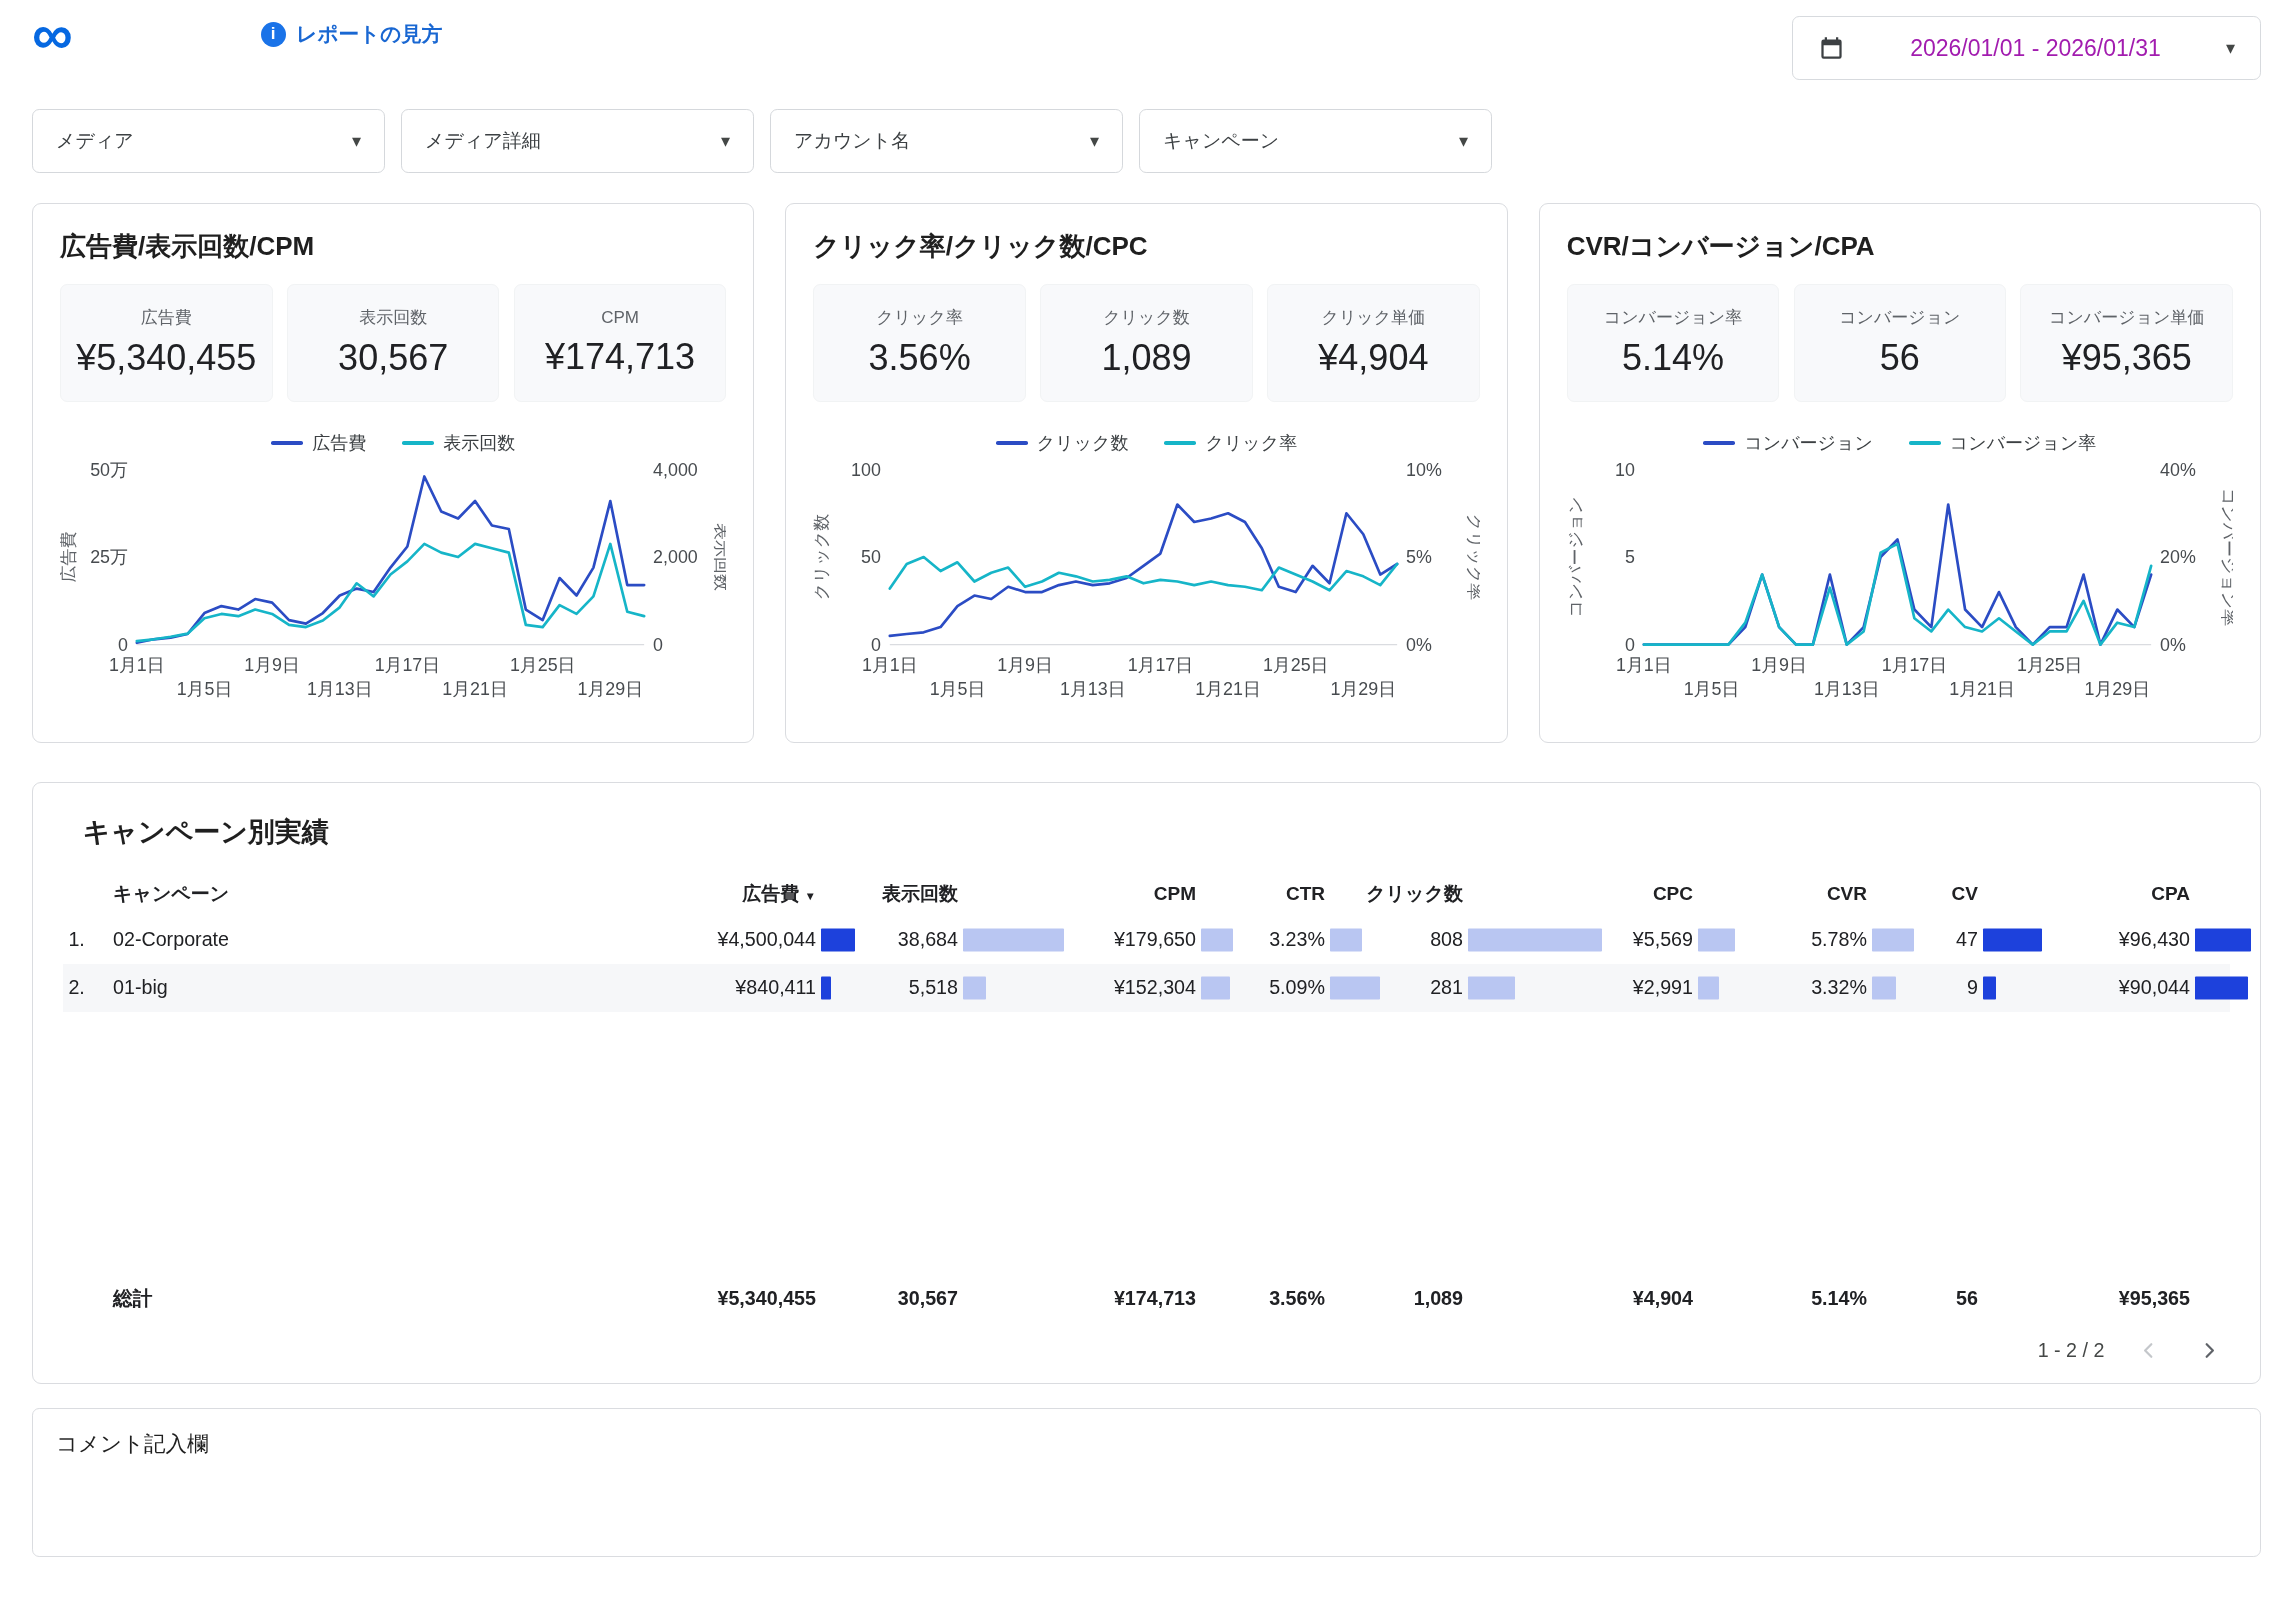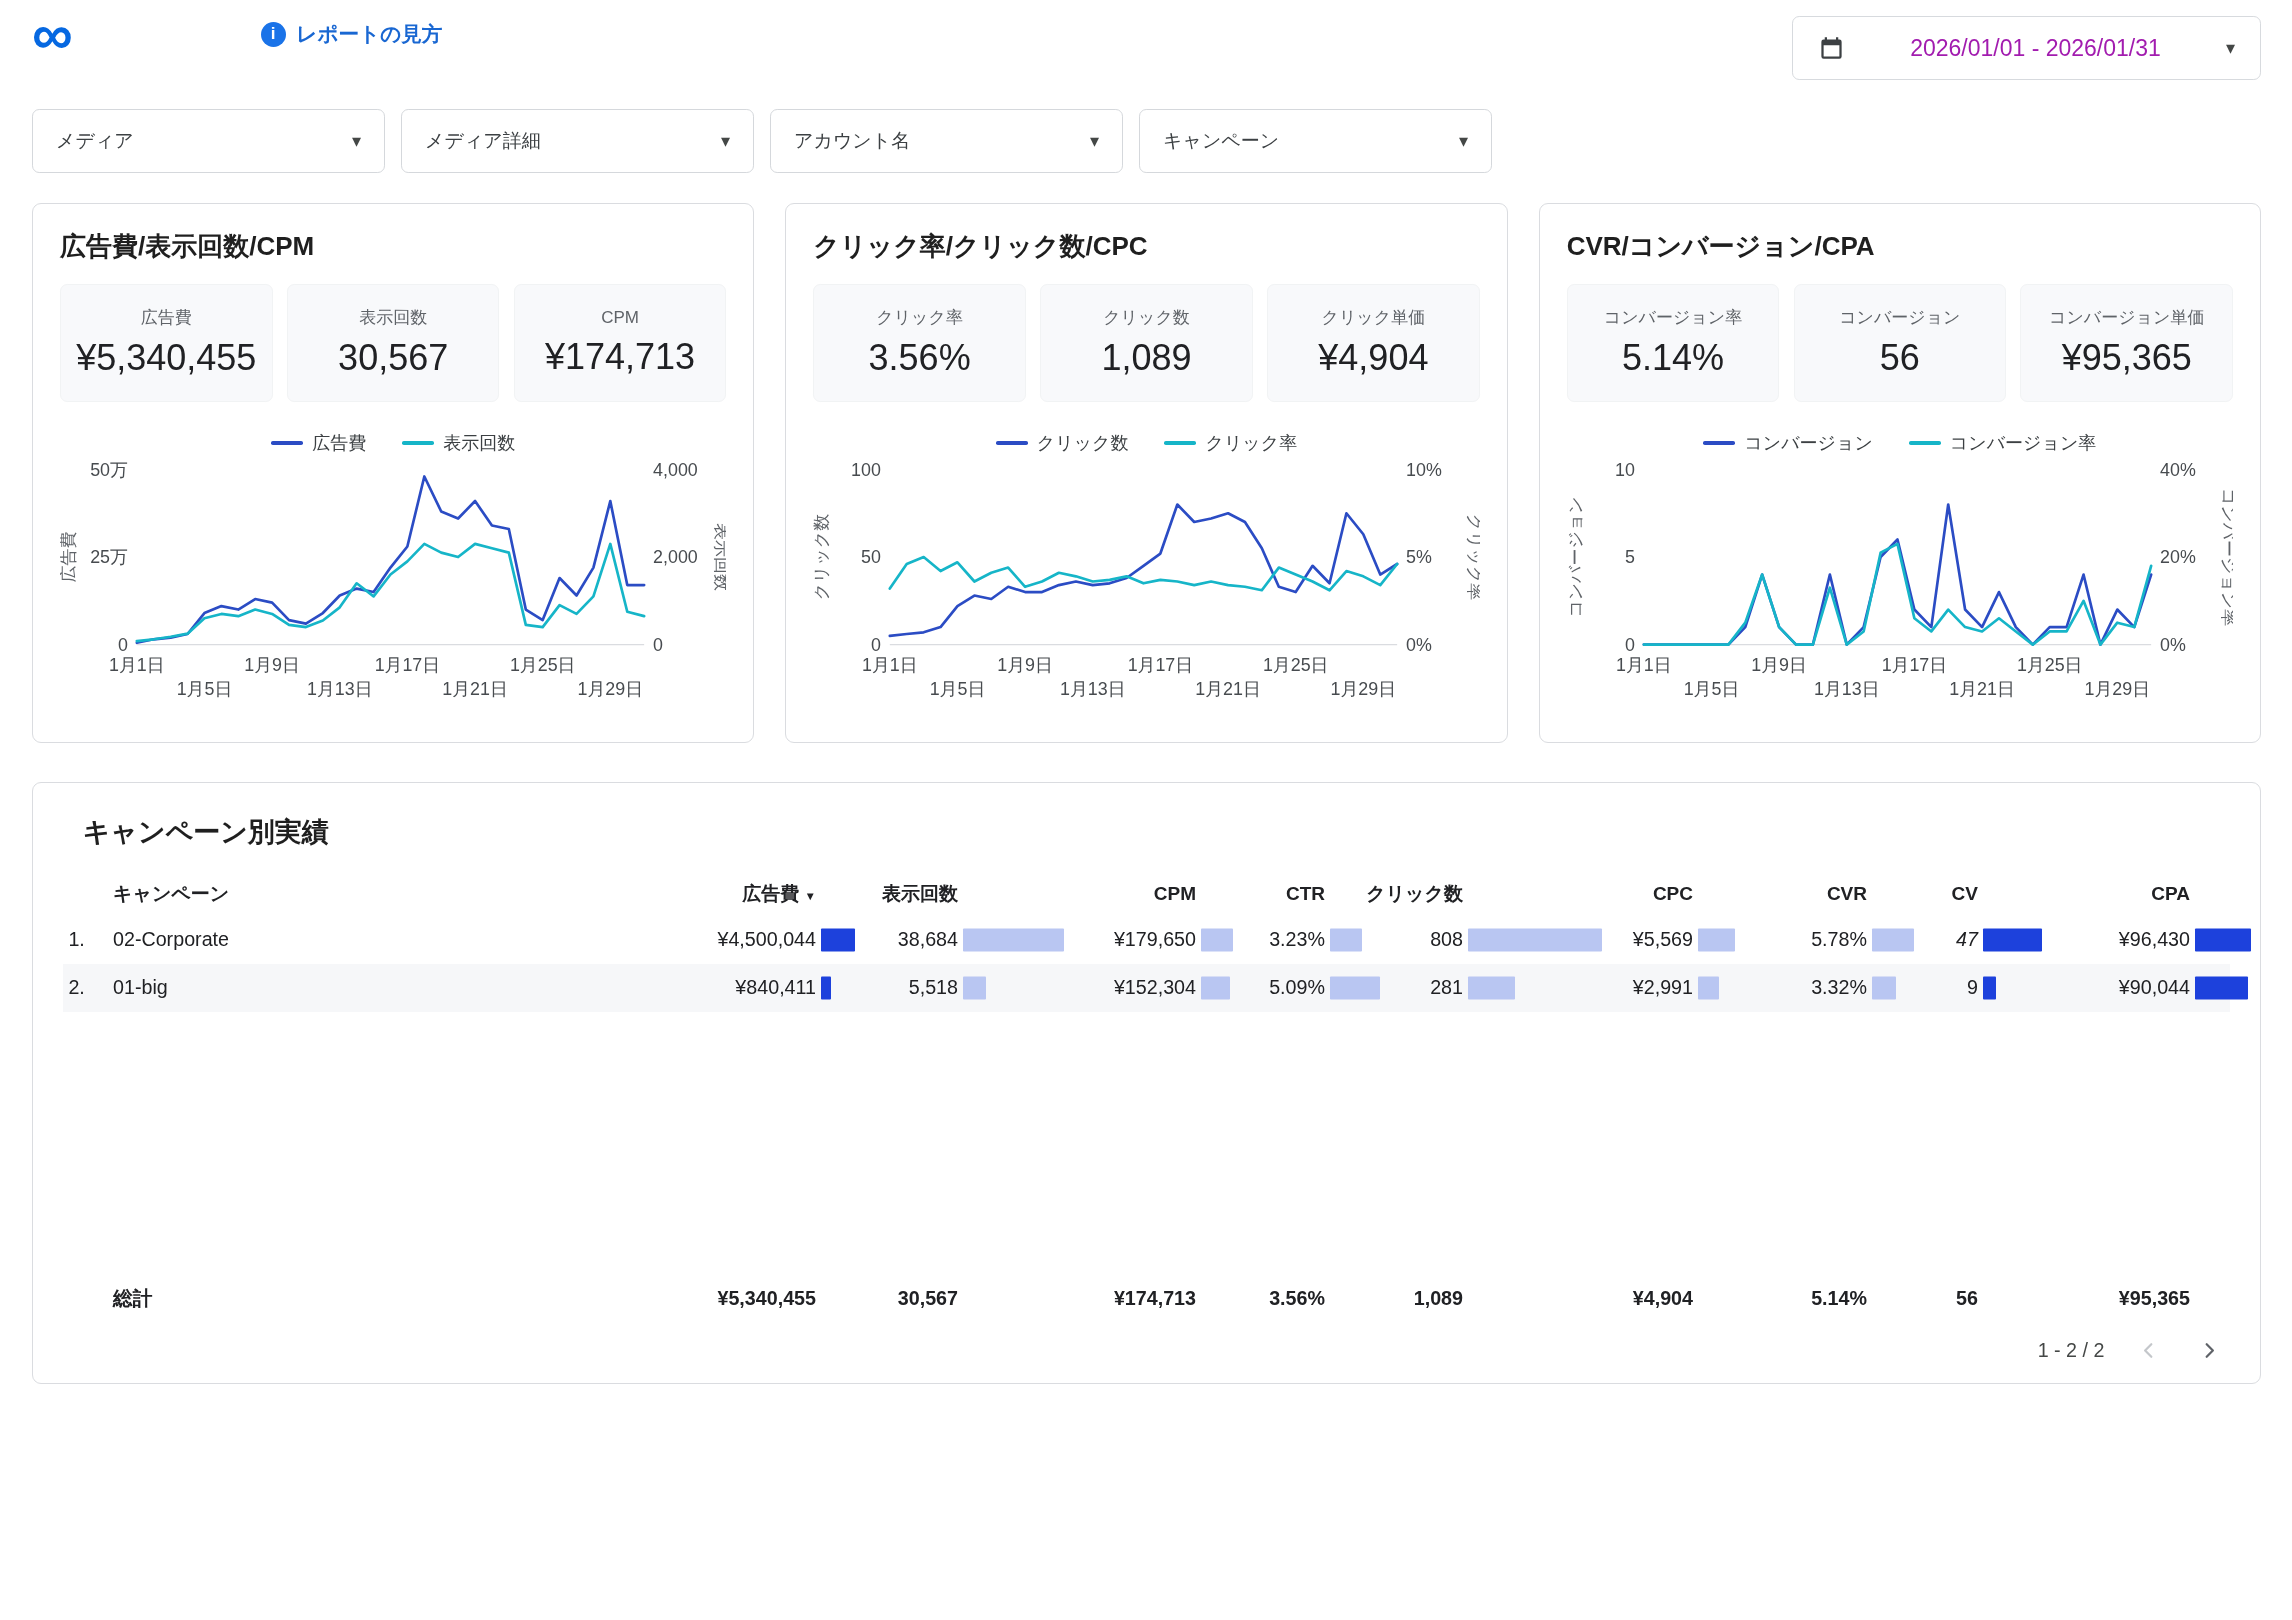--- a/index.html
+++ b/index.html
@@ -340,21 +340,21 @@
               <span class="barzone">
                 <span class="bar" style="width: 37px; background: rgb(185, 198, 242);"></span>
               </span>
             </div>
             <div class="tcell num" style="flex: 0 0 174px;">
               <span class="val">5.78%</span>
               <span class="barzone">
                 <span class="bar" style="width: 42px; background: rgb(185, 198, 242);"></span>
               </span>
             </div>
-            <div class="tcell num" style="flex: 0 0 111px; font-style: italic;">
+            <div class="tcell num" style="flex: 0 0 111px;">
               <span class="val">47</span>
               <span class="barzone">
                 <span class="bar" style="width: 59px; background: rgb(29, 65, 220);"></span>
               </span>
             </div>
             <div class="tcell num" style="flex: 0 0 212px;">
               <span class="val">¥96,430</span>
               <span class="barzone">
                 <span class="bar" style="width: 56px; background: rgb(29, 65, 220);"></span>
               </span>
@@ -469,16 +469,19 @@
           </svg>
       </span>
       <span class="pg-btn">
         <svg width="27" height="27" viewBox="0 0 24 24">
             <path d="M9.5 6.5 15 12l-5.5 5.5" fill="none" stroke="#5f6368" stroke-width="2" stroke-linecap="round" stroke-linejoin="round"></path>
           </svg>
       </span>
     </div>
   </section>
 
+  <section class="comment-card">
+    <span>コメント記入欄</span>
+  </section>
 
 
 </div>
 
 
 </body></html>

